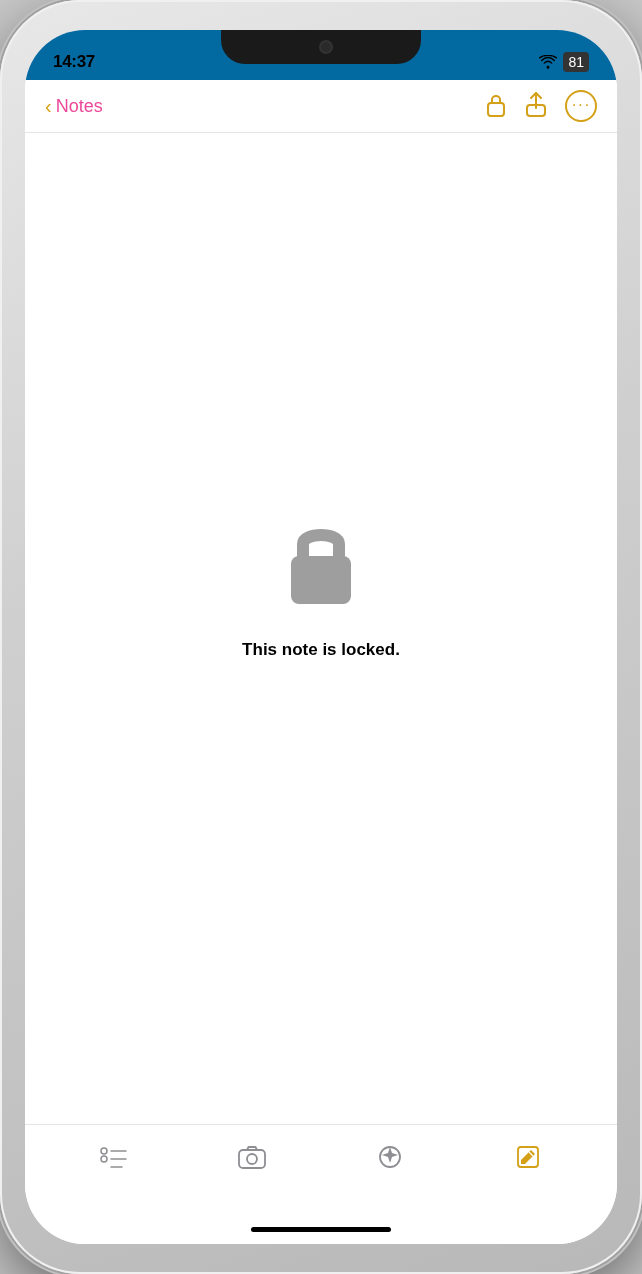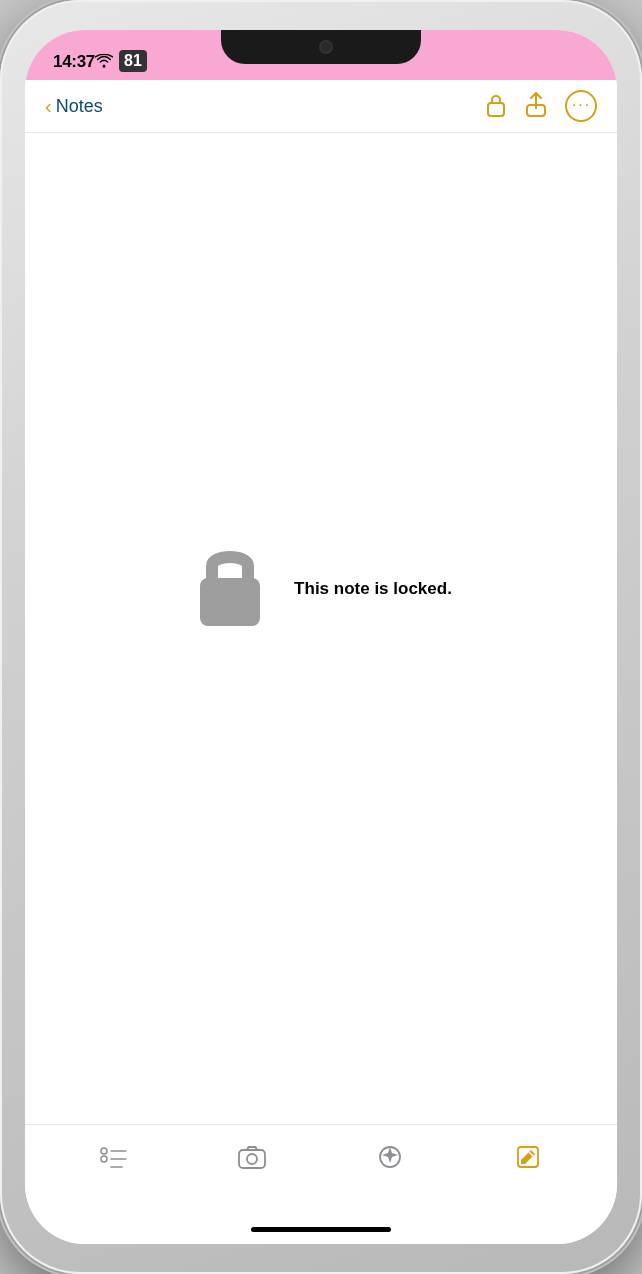--- a/index.html
+++ b/index.html
@@ -86,22 +86,23 @@
       border-radius: 50%;
       border: 2px solid #333;
       margin-left: 10px;
     }
 
     
     .status-bar {
       height: 50px;
       display: flex;
       align-items: flex-end;
+      justify-content: space-between;
       padding: 0 28px 8px 28px;
-      background: #f9a8d4;
+      background: #0369a1;
       flex-shrink: 0;
     }
 
     .status-time {
       font-size: 17px;
       font-weight: 600;
       color: #000;
       letter-spacing: -0.3px;
     }
 
@@ -119,22 +120,22 @@
     .battery-container {
       display: flex;
       align-items: center;
       background: #333;
       border-radius: 4px;
       padding: 2px 5px;
       position: relative;
     }
 
     .battery-text {
-      font-size: 16px;
-      font-weight: 700;
+      font-size: 14px;
+      font-weight: 400;
       color: white;
     }
 
     
     .nav-bar {
       height: 52px;
       display: flex;
       align-items: center;
       justify-content: space-between;
       padding: 0 20px;
@@ -152,21 +153,21 @@
     }
 
     .nav-back-chevron {
       font-size: 20px;
       color: #d4a017;
       font-weight: 300;
     }
 
     .nav-back-label {
       font-size: 18px;
-      color: #0c4a6e;
+      color: #ec4899;
       font-weight: 400;
     }
 
     .nav-actions {
       display: flex;
       align-items: center;
       gap: 18px;
     }
 
     .nav-icon-circle {
@@ -196,21 +197,21 @@
       display: flex;
       flex-direction: column;
       align-items: center;
       justify-content: center;
       background: #ffffff;
       padding-bottom: 80px;
     }
 
     .lock-container {
       display: flex;
-      flex-direction: row;
+      flex-direction: column;
       align-items: center;
       gap: 24px;
     }
 
     
     .lock-svg-container {
       margin-bottom: 4px;
     }
 
     .locked-message {

